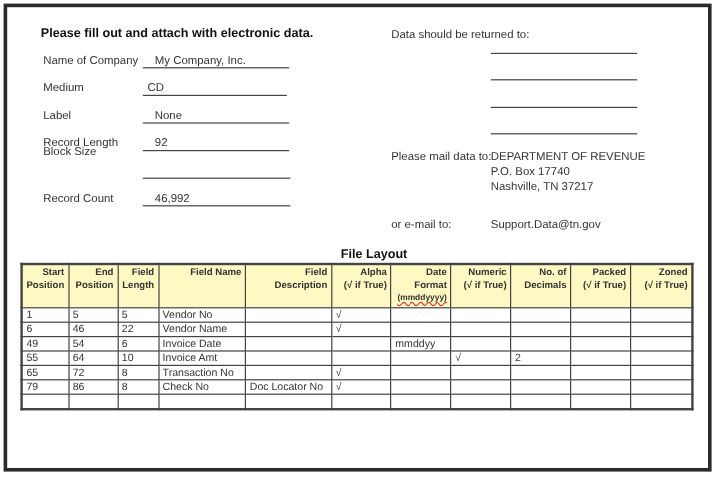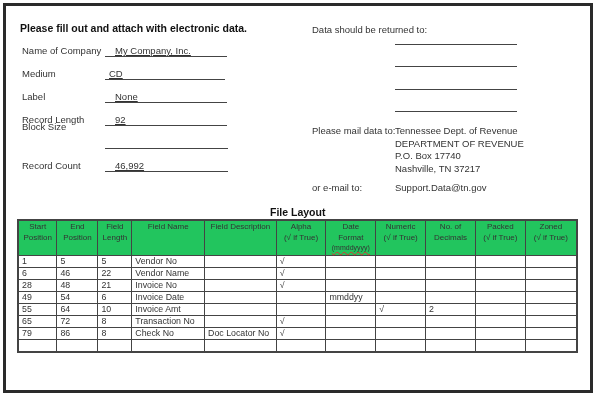--- a/index.html
+++ b/index.html
@@ -1,31 +1,31 @@
 <!DOCTYPE html>
 <html><head>
 <meta charset="utf-8">
 <style>
   html, body { margin:0; padding:0; background:#ffffff; }
   body { width:600px; height:400px; position:relative; overflow:hidden;
          font-family:"Liberation Sans", "DejaVu Sans", sans-serif; color:#222; }
   .frame { position:absolute; left:3px; top:3px; width:590px; height:390px;
            border:3px solid #2a2a2a; box-sizing:border-box; background:#fff; }
-  .abs { position:absolute; white-space:nowrap; }
+  .abs { position:absolute; white-space:nowrap;margin-left:14px; }
   .heading { left:20px; top:22px; font-size:10.5px; font-weight:bold; color:#111; }
   .lbl { font-size:9.5px; color:#333; }
   .val-line { border-bottom:1px solid #444; height:12px; font-size:9.5px; color:#333; box-sizing:border-box; }
-  .val-text { padding-left:10px; text-decoration:underline; }
+  .val-text { padding-left:10px; }
   .ret-line { border-bottom:1px solid #444; width:122px; height:1px; }
   .addr { font-size:9.5px; color:#333; line-height:12.5px; }
   .squig { text-decoration-style:wavy; text-decoration-color:#4a8; }
   .title-file { left:270px; top:206px; font-size:10.5px; font-weight:bold; color:#111; }
   table.layout { position:absolute; left:17px; top:219px; border-collapse:collapse; width:561px;
                  font-size:8.8px; color:#333; }
-  table.layout th { background:#22c55e; font-weight:normal; text-align:center; vertical-align:top;
+  table.layout th { background:#fef9c3; font-weight:bold; text-align:right; vertical-align:top;
                     padding:1px 3px; height:29px; border:1px solid #444; line-height:10.5px; font-size:8px; }
   table.layout td { border:1px solid #444; padding:0 3px; height:11px; line-height:11px; }
   table.layout { border:2px solid #444; }
   .redsq { text-decoration:underline; text-decoration-style:wavy; text-decoration-color:#d33; }
 </style>
 </head>
 <body>
 
 <div class="frame"></div>
 
@@ -50,21 +50,20 @@
 <div class="abs val-line" style="left:105px;top:160px;width:123px"><span class="val-text">46,992</span></div>
 
 <div class="abs lbl" style="left:312px;top:24px">Data should be returned to:</div>
 <div class="abs ret-line" style="left:395px;top:43px"></div>
 <div class="abs ret-line" style="left:395px;top:65px"></div>
 <div class="abs ret-line" style="left:395px;top:88px"></div>
 <div class="abs ret-line" style="left:395px;top:110px"></div>
 
 <div class="abs addr" style="left:312px;top:125px">Please mail data to:</div>
 <div class="abs addr" style="left:395px;top:125px">
-  <div>Tennessee Dept. of Revenue</div>
   <div>DEPARTMENT OF REVENUE</div>
   <div>P.O. Box 17740</div>
   <div>Nashville, TN 37217</div>
 </div>
 <div class="abs addr" style="left:312px;top:182px"><span class="squig">or</span><span> e-mail to:</span></div>
 <div class="abs addr" style="left:395px;top:182px">Support.Data@tn.gov</div>
 
 <div class="abs title-file">File Layout</div>
 
 <table class="layout">
@@ -108,33 +107,20 @@
         <td></td>
         <td></td>
         <td></td>
         <td></td>
       </tr>
       <tr>
         <td>6</td>
         <td>46</td>
         <td>22</td>
         <td>Vendor Name</td>
-        <td></td>
-        <td>√</td>
-        <td></td>
-        <td></td>
-        <td></td>
-        <td></td>
-        <td></td>
-      </tr>
-      <tr>
-        <td>28</td>
-        <td>48</td>
-        <td>21</td>
-        <td>Invoice No</td>
         <td></td>
         <td>√</td>
         <td></td>
         <td></td>
         <td></td>
         <td></td>
         <td></td>
       </tr>
       <tr>
         <td>49</td>

